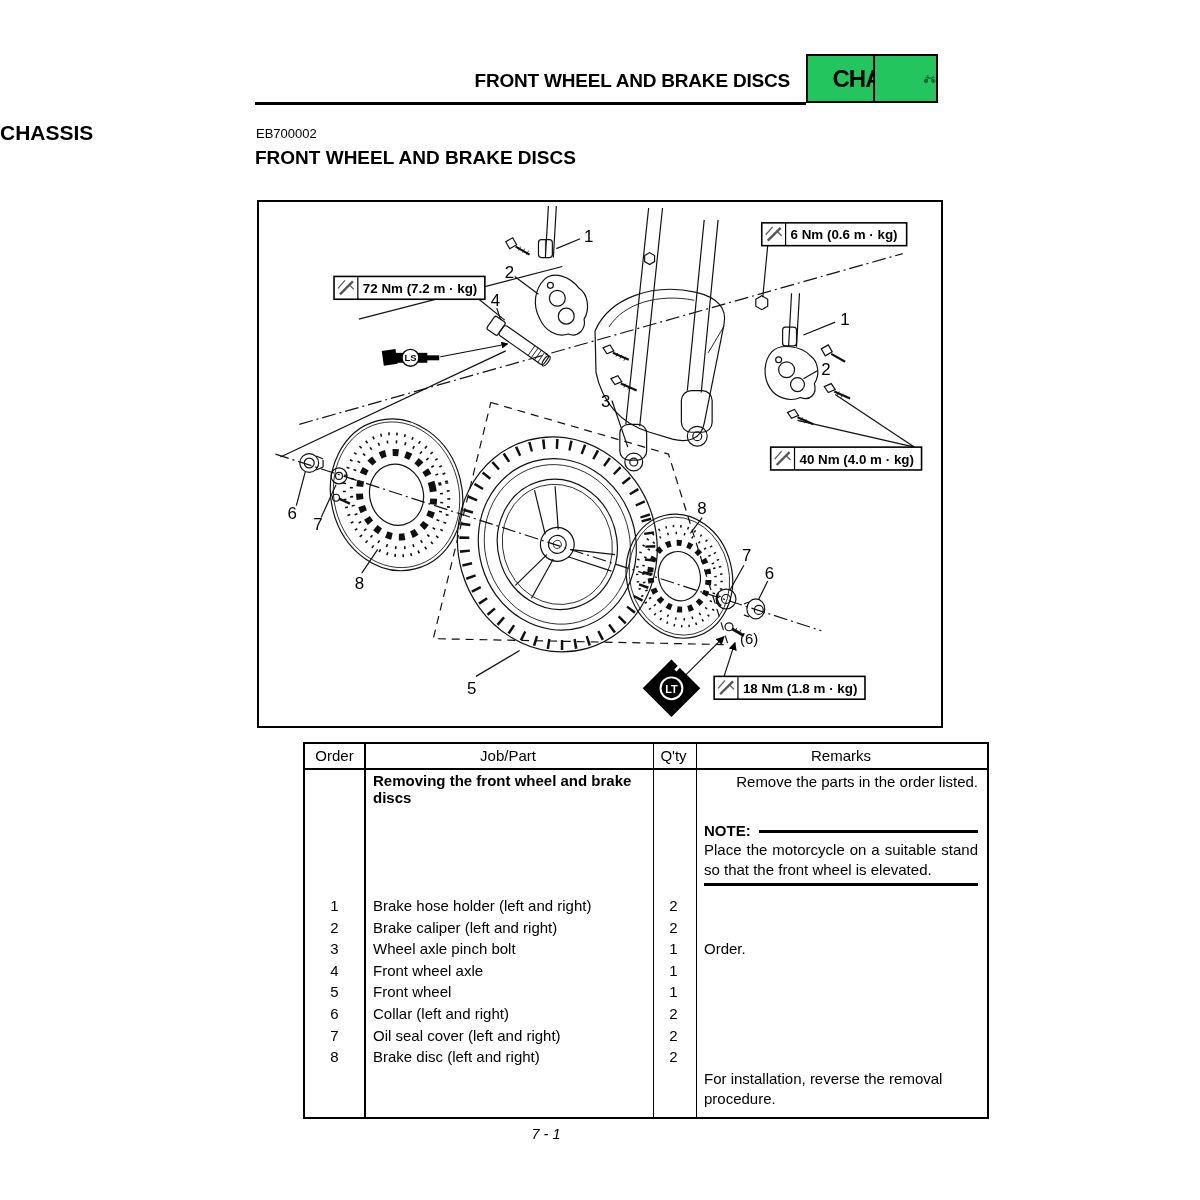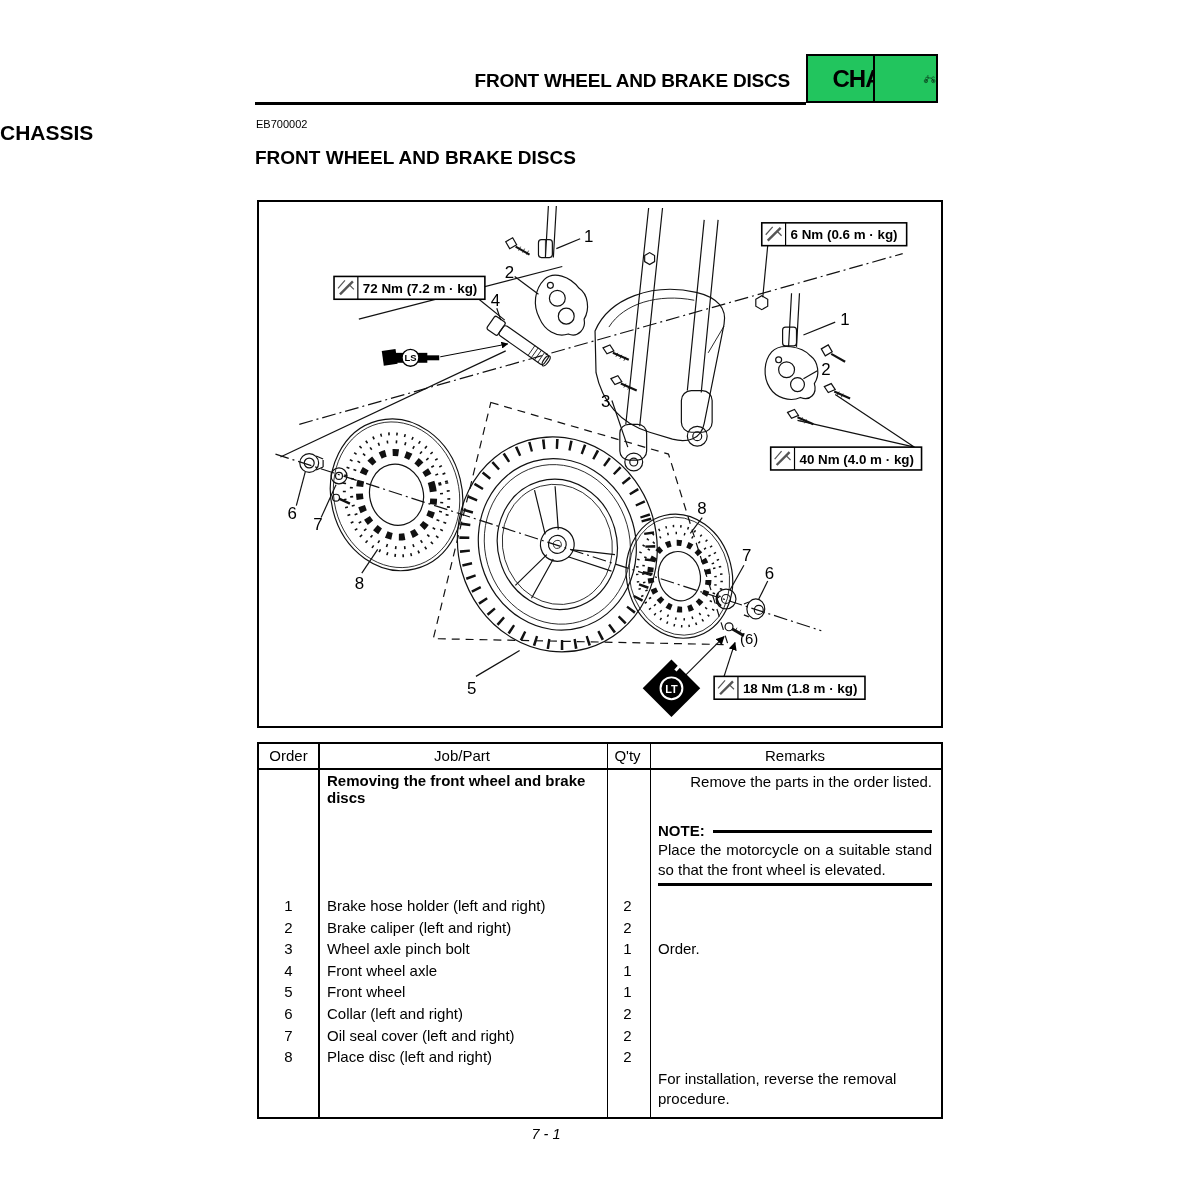--- a/index.html
+++ b/index.html
@@ -9,21 +9,21 @@
 
   
   .running-title { position:absolute; left:255px; top:70px; width:535px; text-align:right;
     font-size:19px; font-weight:bold; letter-spacing:-0.2px; }
   .header-rule { position:absolute; left:255px; top:102px; width:551px; height:3px; background:#000; }
   .badge { position:absolute; left:806px; top:54px; width:134px; height:49px; display:flex; }
   .badge-cell { border:2.5px solid #000; height:100%; display:flex; align-items:center; justify-content:center; background:#22c55e;padding-left:48px; }
   .badge-chas { width:69px; font-size:24px; font-weight:bold; letter-spacing:-1px; }
   .badge-icon { width:65px; margin-left:-2.5px; }
 
-  .doc-code { position:absolute; left:256px; top:118px; font-size:11px; }
+  .doc-code { position:absolute; left:256px; top:126px; font-size:13px; }
   .chapter-title { position:absolute; left:0; top:121px; width:1200px; text-align:left; font-size:21px; font-weight:bold; }
   .section-title { position:absolute; left:255px; top:147px; font-size:19px; font-weight:bold; }
 
   
   .diagram { position:absolute; left:257px; top:200px; width:686px; height:528px; border:2px solid #000; background:#fff; }
   .diagram svg { position:absolute; inset:0; width:100%; height:100%; }
   .d-line { stroke:#111; fill:none; stroke-width:1.2; }
   text.callout { font-size:17px; fill:#000; }
   text.torque { font-size:13.5px; font-weight:bold; fill:#000; }
 
@@ -333,21 +333,21 @@
         <text x="96" y="390" class="callout">8</text>
         <text x="441" y="314" class="callout">8</text>
         <text x="486" y="362" class="callout">7</text>
         <text x="509" y="380" class="callout">6</text>
         <text x="209" y="496" class="callout">5</text>
         <text x="484" y="445" font-size="15">(6)</text>
       </g>
     </svg>
   </div>
 
-  <div class="parts-table" style="position:absolute;">
+  <div class="parts-table" style="position:absolute;margin-left:46px;">
     <div class="thead">
       <div class="c-order">Order</div>
       <div class="c-job">Job/Part</div>
       <div class="c-qty">Q'ty</div>
       <div class="c-rem">Remarks</div>
     </div>
 
     <div class="trow row-intro">
       <div class="c-order"></div>
       <div class="c-job intro-job">Removing the front wheel and brake discs</div>
@@ -400,21 +400,21 @@
       <div class="c-rem"></div>
     </div>
     <div class="trow row-item">
       <div class="c-order">7</div>
       <div class="c-job">Oil seal cover (left and right)</div>
       <div class="c-qty">2</div>
       <div class="c-rem"></div>
     </div>
     <div class="trow row-item">
       <div class="c-order">8</div>
-      <div class="c-job">Place disc (left and right)</div>
+      <div class="c-job">Brake disc (left and right)</div>
       <div class="c-qty">2</div>
       <div class="c-rem"></div>
     </div>
 
     <div class="trow row-close">
       <div class="c-order"></div>
       <div class="c-job"></div>
       <div class="c-qty"></div>
       <div class="c-rem">For installation, reverse the removal procedure.</div>
     </div>

